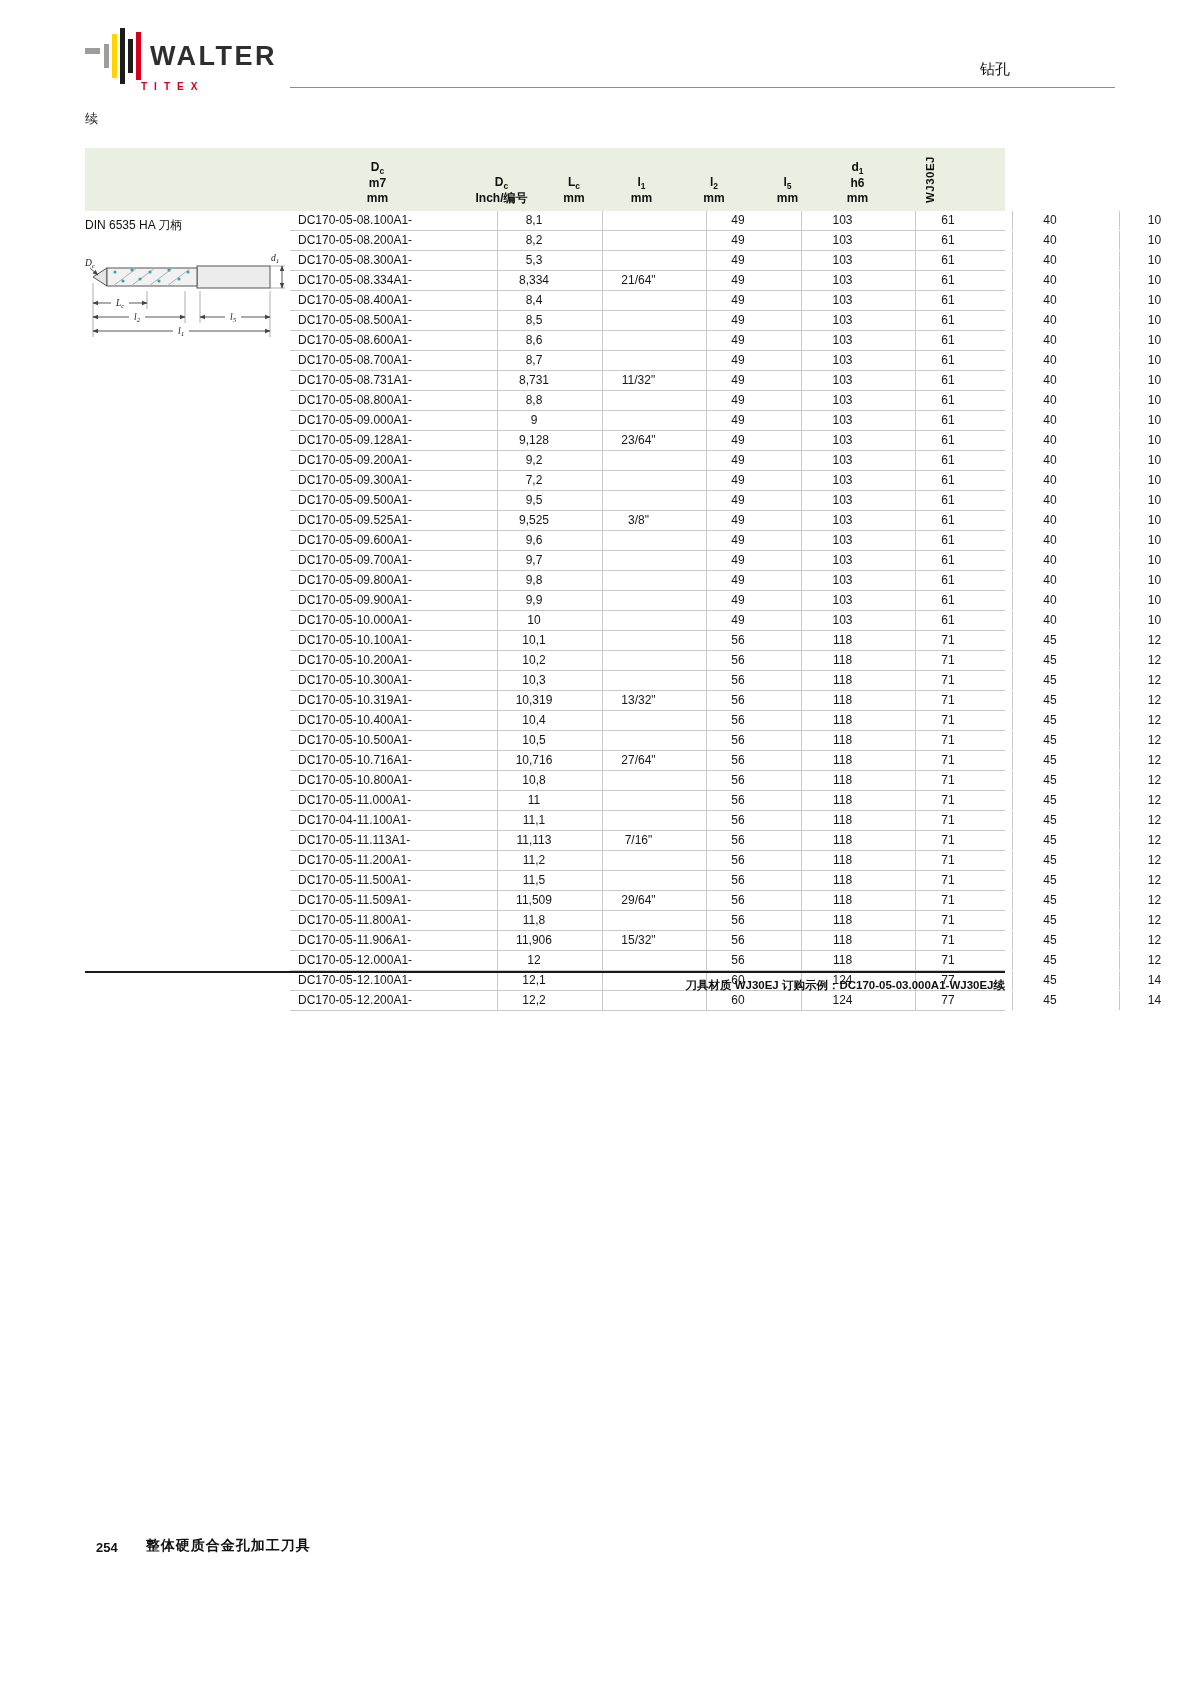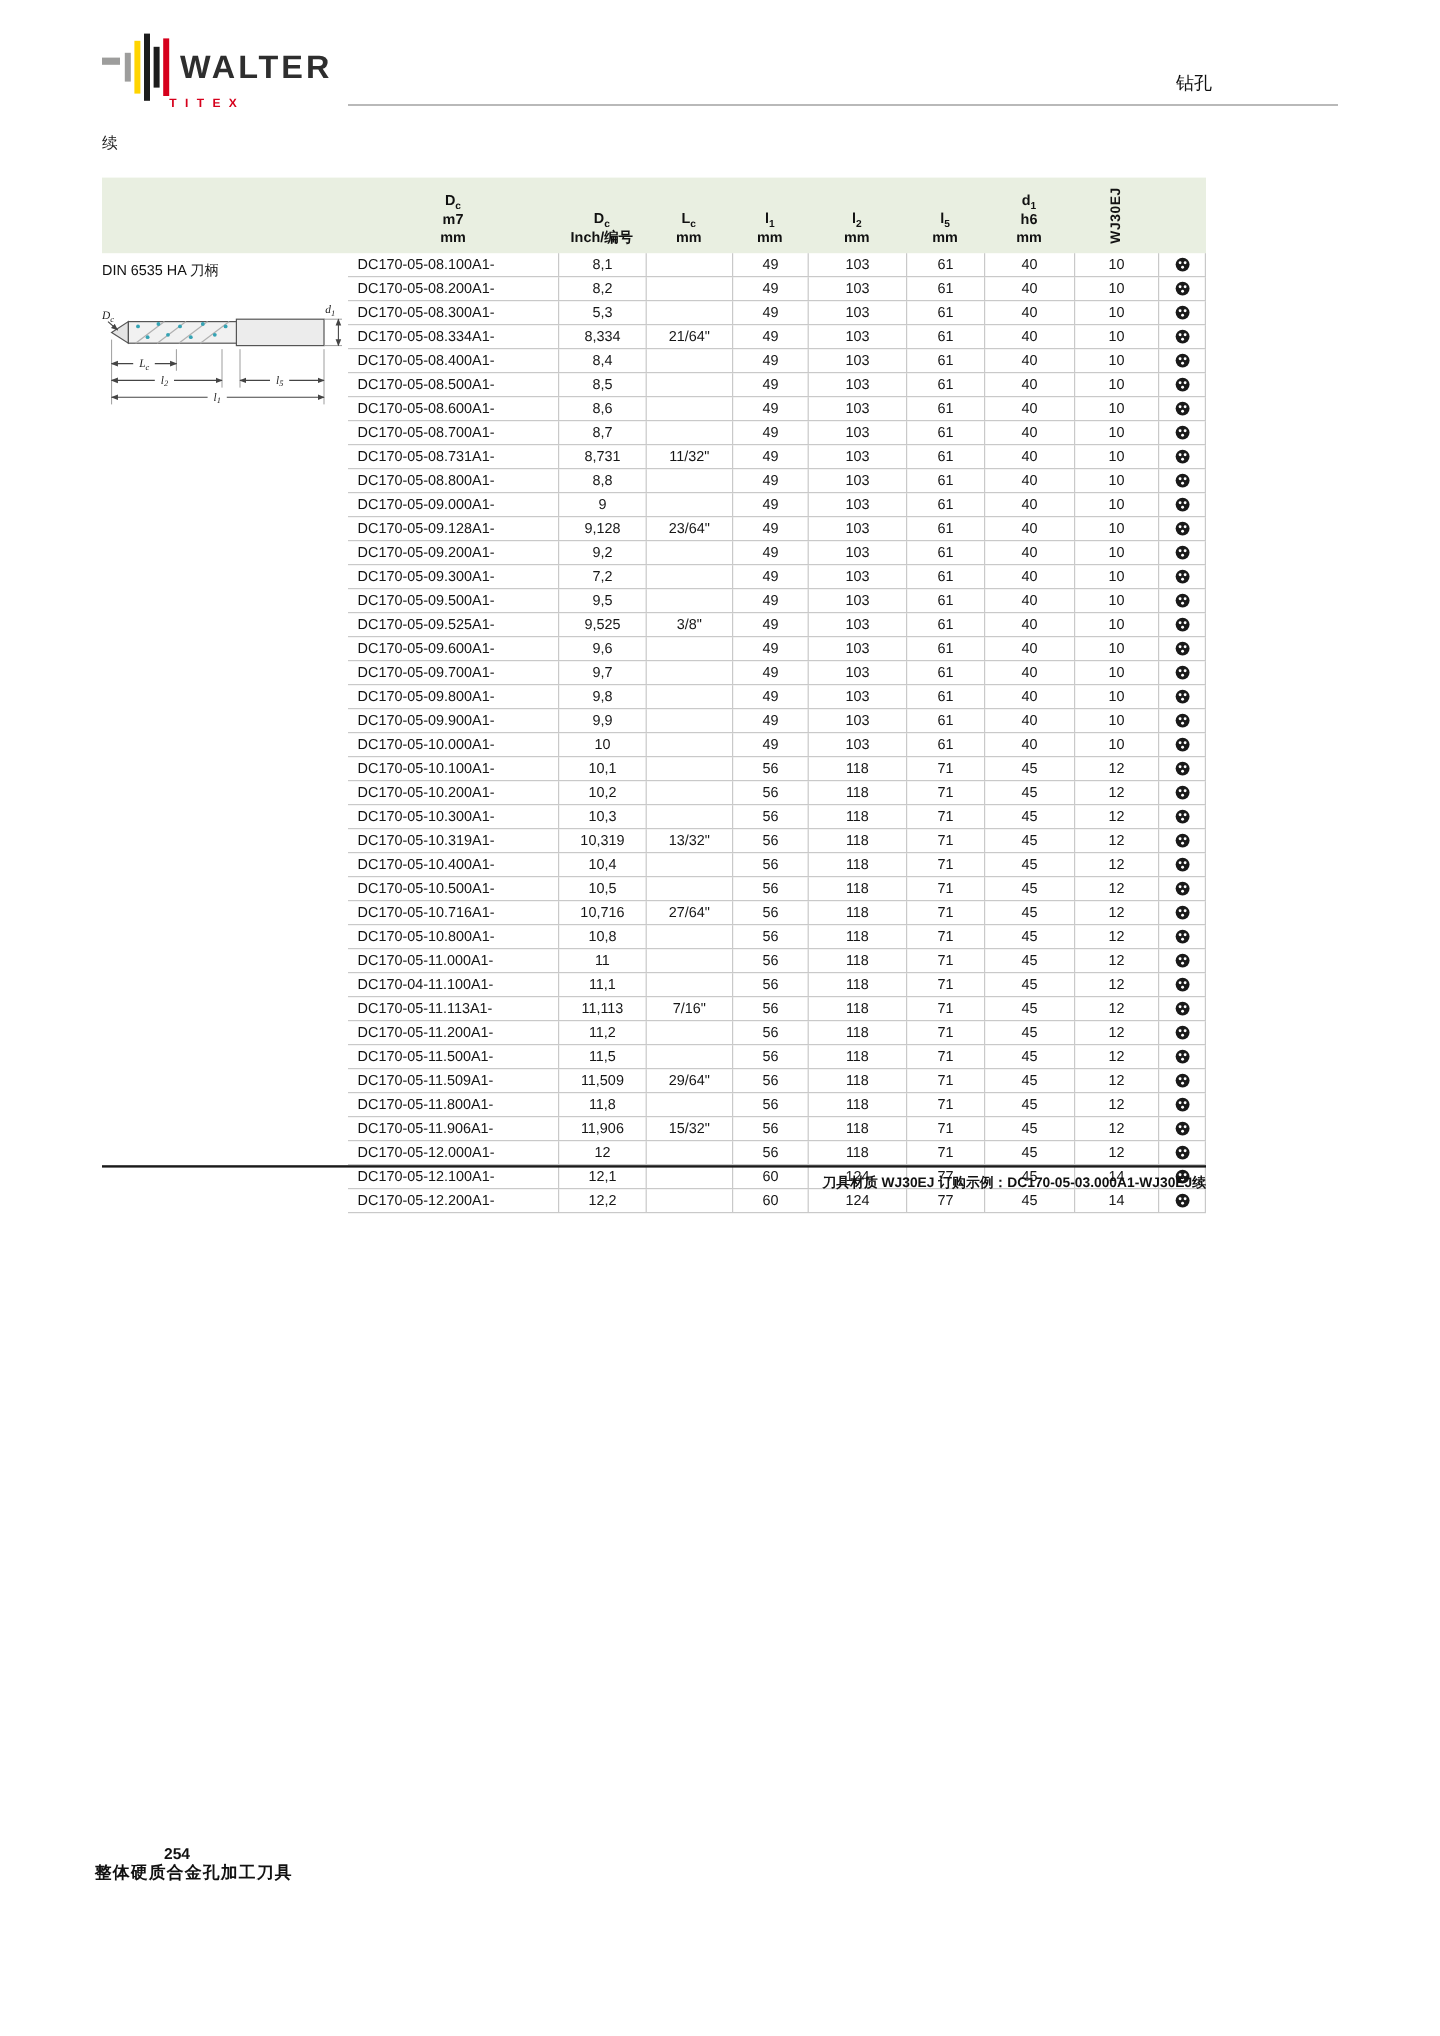--- a/index.html
+++ b/index.html
@@ -29,32 +29,32 @@
   .sub{font-size:8.5px;position:relative;top:3px;}
 
   .drawing-col{position:absolute;left:0;top:63px;width:205px;}
   .drawing-caption{position:absolute;left:0;top:6px;font-size:12px;color:#111;white-space:nowrap;}
   .drill-svg{position:absolute;left:0;top:28px;}
   .dim{font-size:9.5px;font-style:italic;fill:#222;font-family:"Liberation Serif", serif;}
   .dsub{font-size:7px;}
 
   .rows{position:absolute;left:205px;top:63px;width:715px;}
   .trow{display:grid;grid-template-columns:175px 73px 72px 63px 82px 65px 75px 70px 40px;
-        height:19px;border-bottom:1px solid #c9c9c9;}
+        height:19px;border-bottom:1px solid #c9c9c9;gap:32px;}
   .cell{font-size:12px;line-height:18px;text-align:center;color:#161616;border-left:1px solid #c9c9c9;
         overflow:hidden;white-space:nowrap;}
   .cell.c-order{text-align:left;padding-left:8px;border-left:none;}
   .cell.c-icon{border-right:1px solid #c9c9c9;display:flex;align-items:center;justify-content:center;}
 
   .table-bottom-rule{position:absolute;left:0;top:823px;width:920px;border-top:2px solid #1a1a1a;height:0;}
   .table-footnote{position:absolute;left:0;top:830px;width:920px;display:flex;justify-content:flex-end;
                   font-size:11.5px;font-weight:bold;color:#111;}
 
   
-  .page-footer{position:absolute;left:79px;top:1537px;display:flex;align-items:center;font-weight:bold;color:#111;flex-direction:column;}
+  .page-footer{position:absolute;left:96px;top:1537px;display:flex;align-items:flex-end;font-weight:bold;color:#111;}
   .page-number{font-size:13px;margin-right:28px;}
   .footer-title{font-size:14px;letter-spacing:1px;}
 </style>
 </head>
 <body>
 
 <div class="page">
 
   <div class="logo">
     <div class="logo-row">

